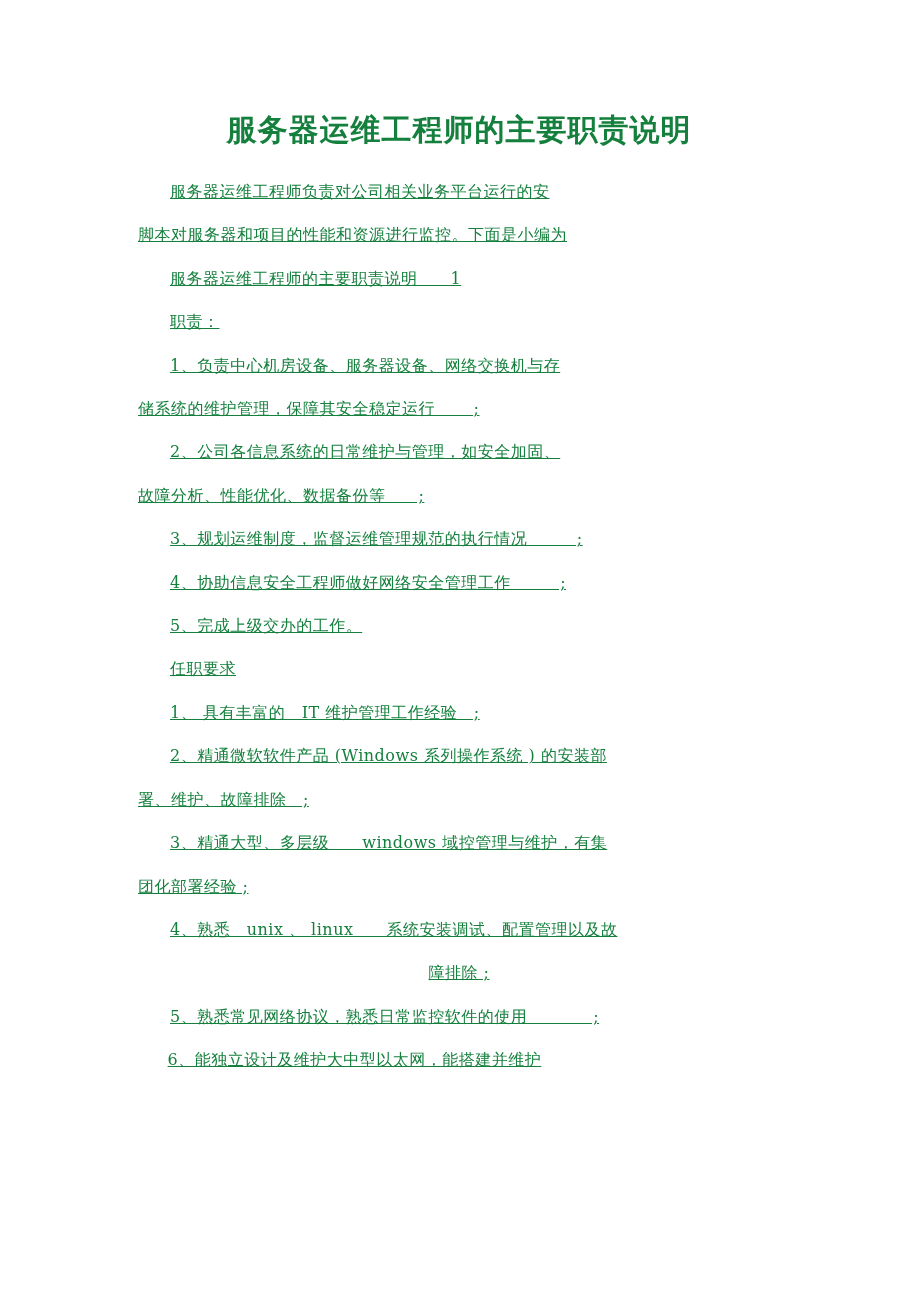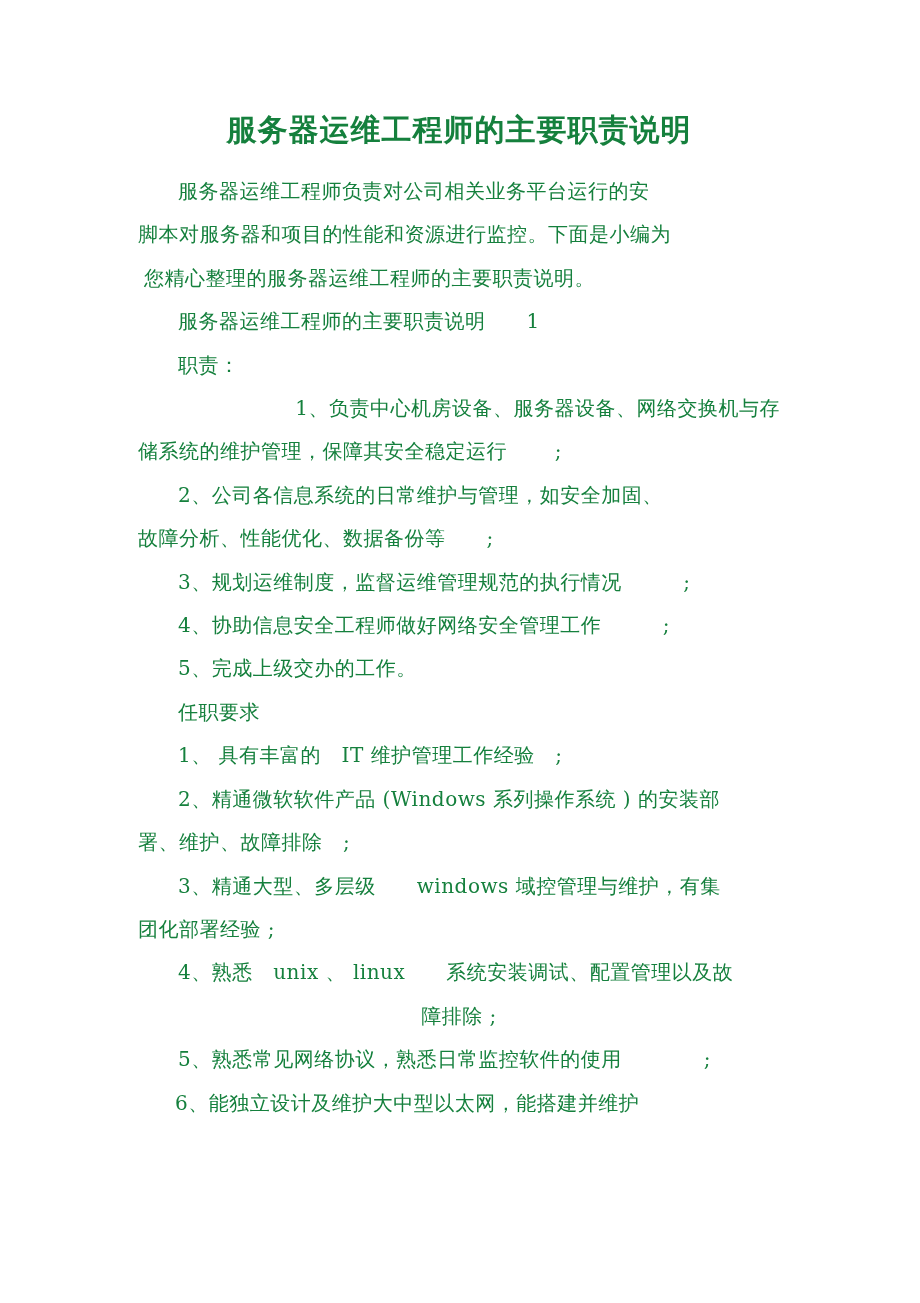--- a/index.html
+++ b/index.html
@@ -25,41 +25,41 @@
   .doc-title {
     margin: 0 0 16px 0;
     font-size: 30px;
     font-weight: 700;
     line-height: 48px;
     text-align: center;
     letter-spacing: 1px;
     white-space: pre;
   }
   .doc-body {
-    font-size: 20px;
+    font-size: 16px;
     line-height: 43.4px;
+    text-decoration: underline;
   }
   .doc-line {
     white-space: pre;      
     letter-spacing: 0.5px;
     overflow: visible;
   }
 </style>
 </head>
 <body>
 
 <div class="page">
   <h1 class="doc-title">服务器运维工程师的主要职责说明</h1>
   <div class="doc-body">
       <div class="doc-line" style="text-indent: 2em;">服务器运维工程师负责对公司相关业务平台运行的安</div>
       <div class="doc-line" style="text-indent: 0em;">脚本对服务器和项目的性能和资源进行监控。下面是小编为</div>
-      <div class="doc-line" style="text-indent: 0.3em;">您精心整理的服务器运维工程师的主要职责说明。</div>
       <div class="doc-line" style="text-indent: 2em;">服务器运维工程师的主要职责说明　　1</div>
       <div class="doc-line" style="text-indent: 2em;">职责：</div>
-      <div class="doc-line" style="text-indent: 2em; text-align: right;">1、负责中心机房设备、服务器设备、网络交换机与存</div>
+      <div class="doc-line" style="text-indent: 2em;">1、负责中心机房设备、服务器设备、网络交换机与存</div>
       <div class="doc-line" style="text-indent: 0em;">储系统的维护管理，保障其安全稳定运行　　 ;</div>
       <div class="doc-line" style="text-indent: 2em;">2、公司各信息系统的日常维护与管理，如安全加固、</div>
       <div class="doc-line" style="text-indent: 0em;">故障分析、性能优化、数据备份等　　;</div>
       <div class="doc-line" style="text-indent: 2em;">3、规划运维制度，监督运维管理规范的执行情况　　　;</div>
       <div class="doc-line" style="text-indent: 2em;">4、协助信息安全工程师做好网络安全管理工作　　　;</div>
       <div class="doc-line" style="text-indent: 2em;">5、完成上级交办的工作。</div>
       <div class="doc-line" style="text-indent: 2em;">任职要求</div>
       <div class="doc-line" style="text-indent: 2em;">1、 具有丰富的　IT 维护管理工作经验　;</div>
       <div class="doc-line" style="text-indent: 2em;">2、精通微软软件产品 (Windows 系列操作系统 ) 的安装部</div>
       <div class="doc-line" style="text-indent: 0em;">署、维护、故障排除　;</div>

